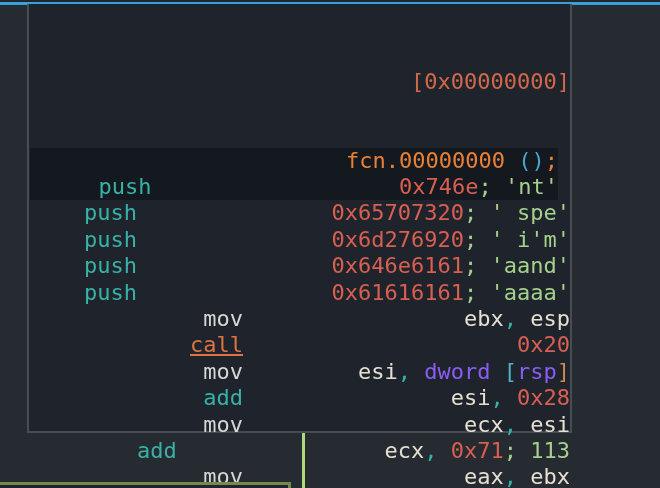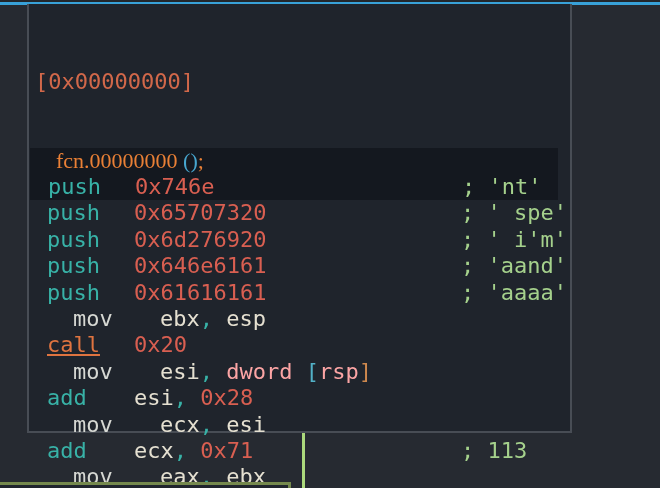--- a/index.html
+++ b/index.html
@@ -9,20 +9,21 @@
     height: 488px;
     overflow: hidden;
     background: #262a31;
     font-family: "DejaVu Sans Mono", "Liberation Mono", monospace;
   }
   .canvas {
     position: relative;
     width: 660px;
     height: 488px;
     overflow: hidden;
+    text-align: right;
   }
   .topline {
     position: absolute;
     left: 0; top: 2px;
     width: 660px; height: 3px;
     background: #38a1d8;
   }
   .topstrip {
     position: absolute;
     left: 0; top: 0;
@@ -49,35 +50,35 @@
     white-space: pre;
   }
   .rows { position: relative; }
   .row {
     height: 26.4px;
     line-height: 26.4px;
     padding-left: 18px;
     box-sizing: border-box;
     white-space: pre;
   }
-  .row.fcn { padding-left: 26px; font-family: Liberation Serif, serif; }
+  .row.fcn { padding-left: 26px; }
   .row.hl {
     background: #14181f;
     margin-left: 1px;
     width: 528px;
   }
   .mn { display: inline-block; width: 87px; }
   .ops { display: inline-block; width: 327px; white-space: pre; }
   .t-teal  { color: #38b2a7; }
   .t-white { color: #d6d8d3; margin-left: 26px; }
   .t-call  { color: #df7440; text-decoration: underline; }
   .t-num   { color: #d95f51; }
   .t-reg   { color: #e5e0d1; }
   .t-punct { color: #38b2a7; }
-  .t-kw    { color: #fca5a5; }
+  .t-kw    { color: #8b5cf6; }
   .t-bro   { color: #52b1c7; }
   .t-brc   { color: #cd884e; }
   .t-cmt   { color: #a5d18c; }
   .t-fname { color: #ea8036; }
   .t-paren { color: #47a6cf; }
   .t-fsemi { color: #ea8036; }
   .edge {
     position: absolute;
     left: 302px; top: 433px;
     width: 3px; height: 55px;

